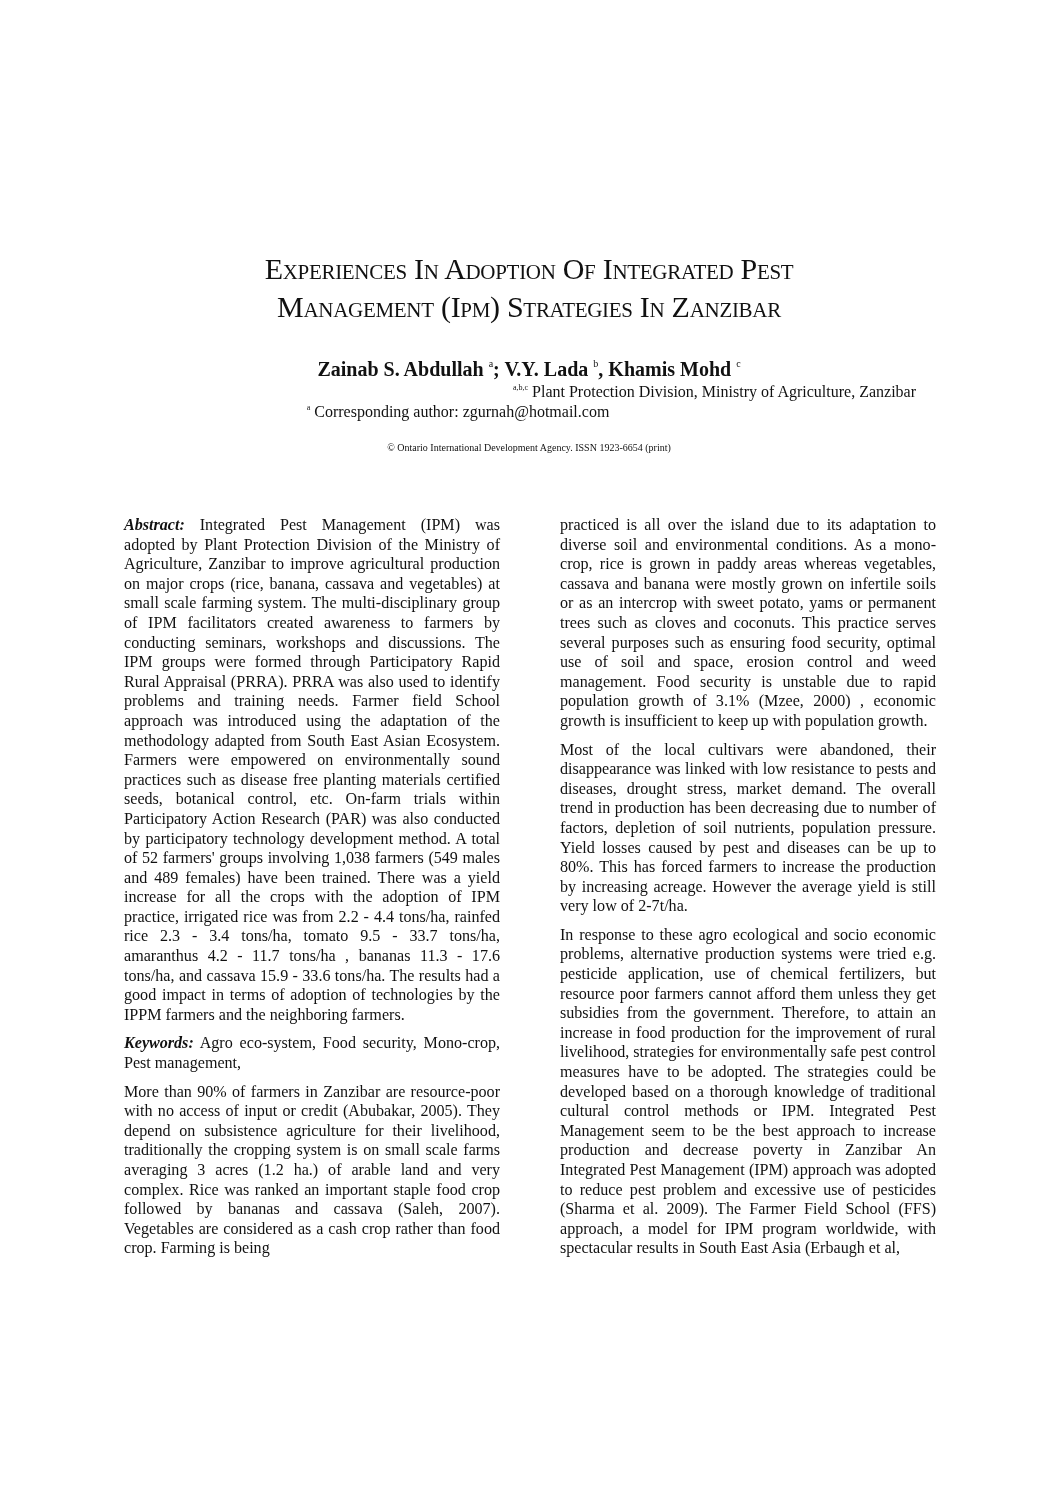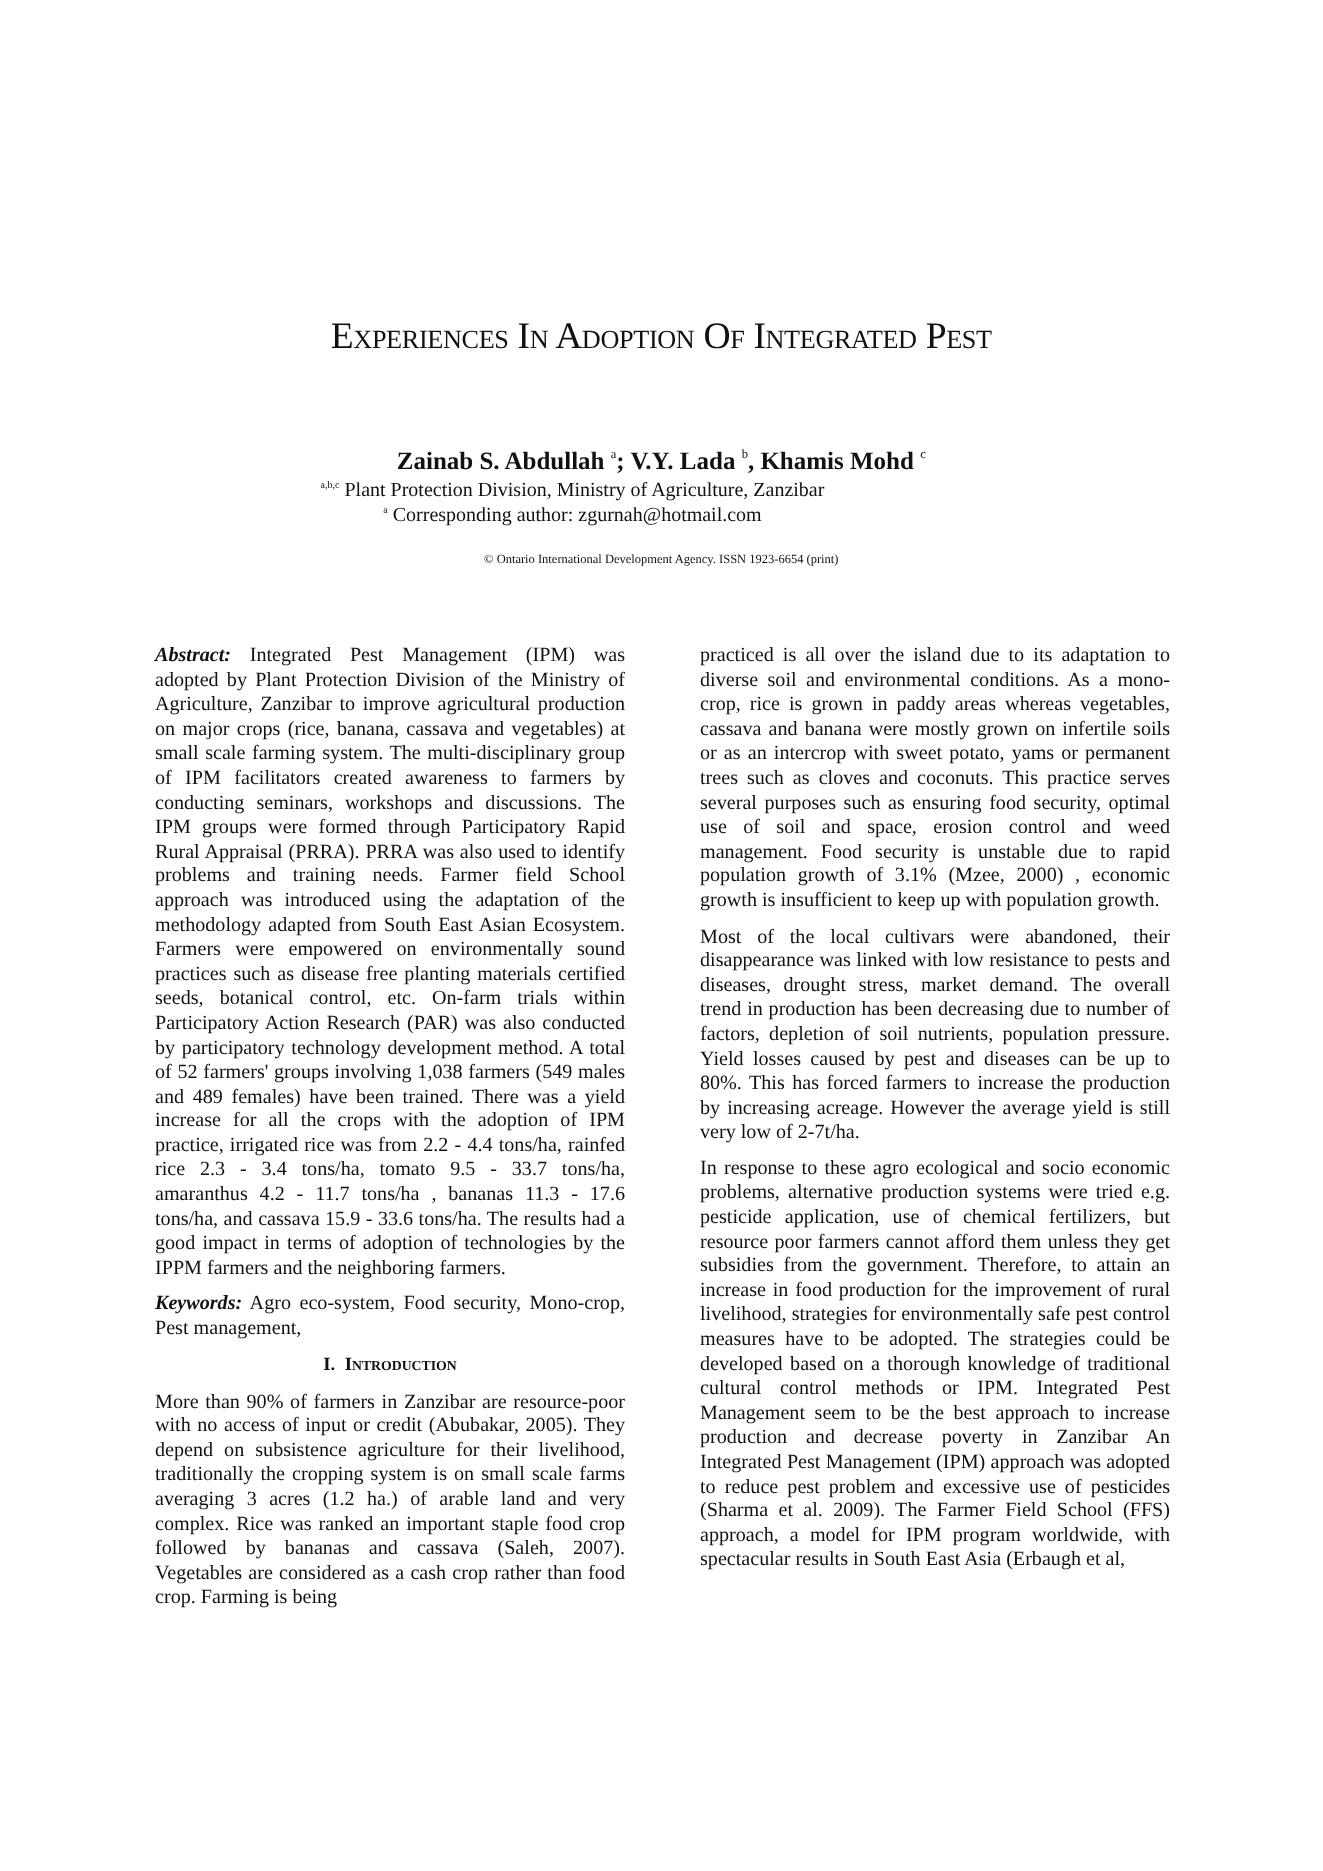--- a/index.html
+++ b/index.html
@@ -11,21 +11,21 @@
     position: absolute; top: 250px; left: 0; width: 1058px; text-align: center;
     font-family: "Liberation Serif", serif; font-weight: normal; font-size: 30px;
     line-height: 38px; font-variant: small-caps; letter-spacing: -0.3px; margin: 0;
   }
   .authors {
     position: absolute; top: 352px; left: 0; width: 1058px; text-align: center;
     font-weight: bold; font-size: 20px; line-height: 24px;
   }
   .authors sup { font-size: 10px; vertical-align: 9px; font-weight: normal; }
   .affil {
-    position: absolute; top: 378px; left: 0; width: 916px; text-align: center;
+    position: absolute; top: 378px; left: 0; width: 916px; text-align: right;
     font-size: 16px; line-height: 20px;
   }
   .affil sup { font-size: 8px; vertical-align: 7px; }
   .corresp {
     position: absolute; top: 398px; left: 0; width: 916px; text-align: center;
     font-size: 16px; line-height: 20px;
   }
   .corresp sup { font-size: 8px; vertical-align: 7px; }
   .copyright {
     position: absolute; top: 439px; left: 0; width: 1058px; text-align: center;
@@ -43,20 +43,21 @@
     text-align: center; font-weight: bold; font-size: 15px; line-height: 20px;
     margin: 8px 0 10px 0; font-variant: small-caps;
   }
   a.inline-link { color: inherit; text-decoration: none; }
 </style>
 </head>
 <body>
 
 <h1 class="title">
   <div>Experiences In Adoption Of Integrated Pest</div>
+  <div>Management (Ipm) Strategies In Zanzibar</div>
 </h1>
 
 <div class="authors">
   <span>Zainab S. Abdullah</span>
   <sup>a</sup><span>; </span>
   <span>V.Y. Lada</span>
   <sup>b</sup><span>, </span>
   <span>Khamis Mohd</span>
   <sup>c</sup>
 </div>
@@ -75,24 +76,20 @@
   <div>© Ontario International Development Agency. ISSN 1923-6654 (print)</div>
 </div>
 
 <div class="col left">
   <p>
     <span class="label">Abstract:</span><span> Integrated Pest Management (IPM) was adopted by Plant Protection Division of the Ministry of Agriculture, Zanzibar to improve agricultural production on major crops (rice, banana, cassava and vegetables) at small scale farming system. The multi-disciplinary group of IPM facilitators created awareness to farmers by conducting seminars, workshops and discussions. The IPM groups were formed through Participatory Rapid Rural Appraisal (PRRA). PRRA was also used to identify problems and training needs. Farmer field School approach was introduced using the adaptation of the methodology adapted from South East Asian Ecosystem. Farmers were empowered on environmentally sound practices such as disease free planting materials certified seeds, botanical control, etc. On-farm trials within Participatory Action Research (PAR) was also conducted by participatory technology development method. A total of 52 farmers' groups involving 1,038 farmers (549 males and 489 females) have been trained. There was a yield increase for all the crops  with the adoption of IPM practice, irrigated rice was from 2.2 - 4.4 tons/ha, rainfed rice 2.3 - 3.4 tons/ha, tomato 9.5 - 33.7 tons/ha, amaranthus 4.2 - 11.7 tons/ha , bananas 11.3 - 17.6 tons/ha, and cassava 15.9 - 33.6 tons/ha. The results had a good impact in terms of adoption of technologies by the IPPM farmers and the neighboring farmers.</span>
   </p>
   <p>
     <span class="label">Keywords:</span><span> Agro eco-system, Food security, Mono-crop, Pest management,</span>
   </p>
-  <div class="section-head">
-    <span>I.</span>&nbsp;
-    <span>Introduction</span>
-  </div>
   <p>More than 90% of farmers in Zanzibar are resource-poor with no access of input or credit (Abubakar, 2005). They depend on subsistence agriculture for their livelihood, traditionally the cropping system is on small scale farms averaging 3 acres (1.2 ha.) of arable land and very complex.  Rice was ranked an important staple food crop followed by bananas and cassava (Saleh, 2007). Vegetables are considered as a cash crop rather than food crop.  Farming is being</p>
 </div>
 
 <div class="col right">
   <p>practiced is all over the island due to its adaptation to diverse soil and environmental conditions. As a mono-crop, rice is grown in paddy areas whereas vegetables, cassava and banana were mostly grown on infertile soils or as an intercrop with sweet potato, yams or permanent trees such as cloves and coconuts. This practice serves several purposes such as ensuring food security, optimal use of soil and space, erosion control and weed management. Food security is unstable due to rapid population growth of 3.1% (Mzee, 2000) , economic growth is insufficient to keep up with population growth.</p>
   <p>Most of the local cultivars were abandoned, their disappearance was linked with low resistance to pests and diseases, drought stress, market demand. The overall trend in production has been decreasing due to number of factors, depletion of soil nutrients, population pressure. Yield losses caused by pest and diseases can be up to 80%.  This has forced farmers to increase the production by increasing acreage. However the average yield is still very low of 2-7t/ha.</p>
   <p>In response to these agro ecological and socio economic problems, alternative production systems were tried e.g. pesticide application, use of chemical fertilizers, but resource poor farmers cannot afford them unless they get subsidies from the government. Therefore, to attain an increase in food production for the improvement of rural livelihood, strategies for environmentally safe pest control measures have to be adopted. The strategies could be developed based on a thorough knowledge of traditional cultural control methods or IPM. Integrated Pest Management seem to be the best approach to increase production and decrease poverty in Zanzibar An Integrated Pest Management (IPM) approach was adopted to reduce pest  problem and excessive use of pesticides (Sharma et al. 2009). The Farmer Field School (FFS) approach, a model for IPM program worldwide, with spectacular results in South East Asia (Erbaugh et al,</p>
 </div>
 
 </body></html>

